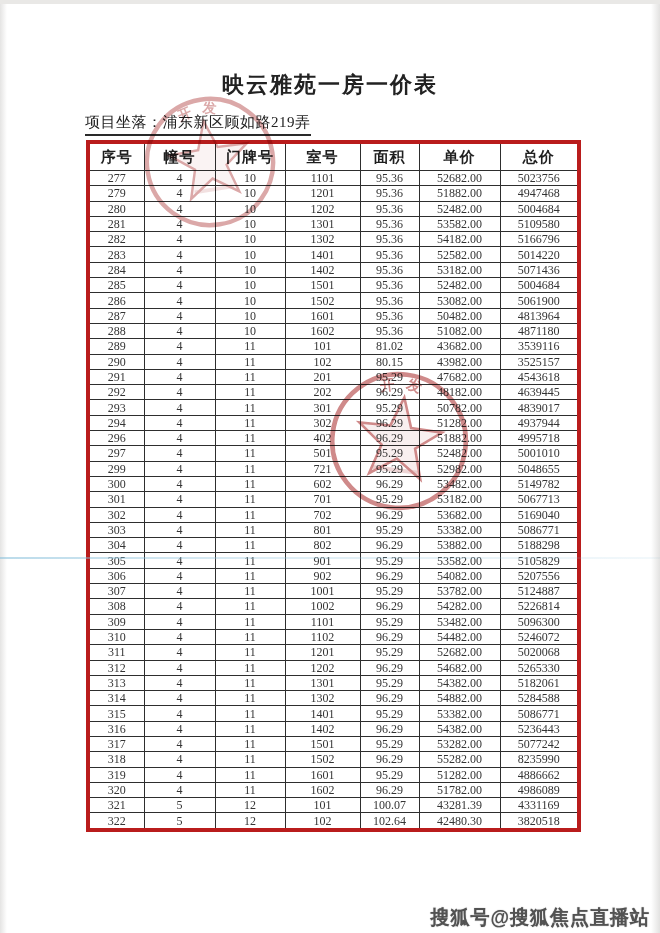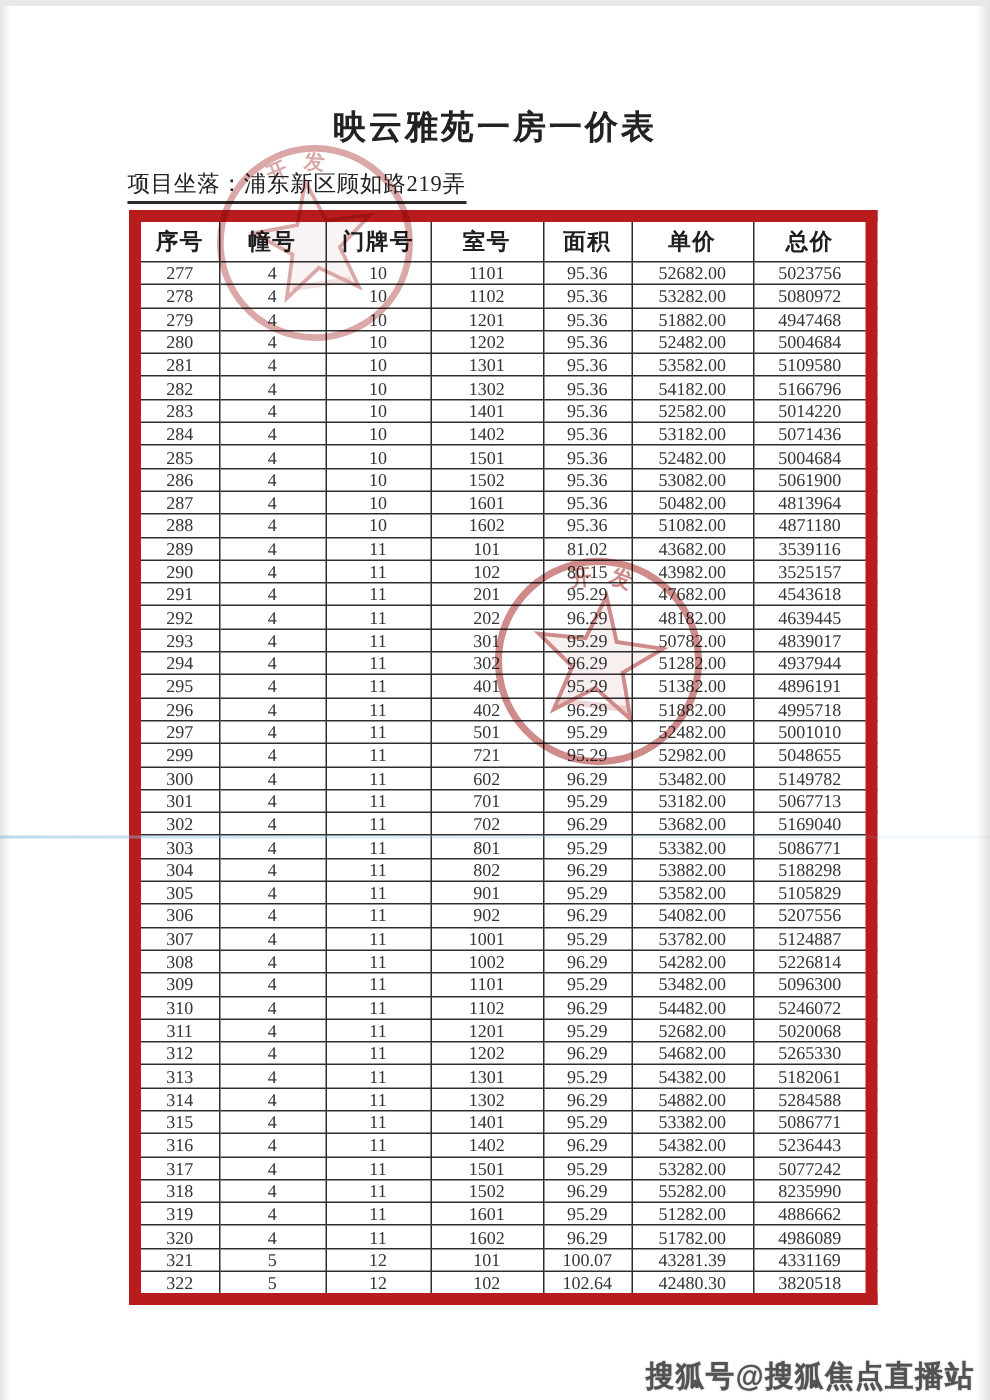--- a/index.html
+++ b/index.html
@@ -28,21 +28,21 @@
     position:absolute;left:86px;top:136px;width:491px;
     border-collapse:collapse;table-layout:fixed;
     background:transparent;
   }
   .price-table th,.price-table td{
     border:1px solid #2e2e2e;text-align:center;vertical-align:middle;
     padding:0;overflow:hidden;white-space:nowrap;
   }
   .price-table th{height:26px;font-size:15px;font-weight:600;color:#1f1f1f;letter-spacing:1px;}
   .price-table td{height:14.3px;font-size:12px;line-height:1;color:#343434;}
-  .price-table{border:8px solid #b91c1c;}
+  .price-table{border:4px solid #b91c1c;}
 
   .seal{position:absolute;pointer-events:none;mix-blend-mode:multiply;}
   .seal-top{left:141px;top:89px;width:138px;height:138px;opacity:.50;transform:rotate(-9deg);}
   .seal-mid{left:326px;top:364px;width:146px;height:146px;opacity:.68;transform:rotate(7deg);}
 
   .blue-line{
     position:absolute;left:0;top:553px;width:660px;height:2px;
     background:linear-gradient(90deg,rgba(132,190,218,.55),rgba(132,190,218,.28) 40%,rgba(132,190,218,.10));
     pointer-events:none;
   }
@@ -89,29 +89,20 @@
         <tr>
           <td>277</td>
           <td>4</td>
           <td>10</td>
           <td>1101</td>
           <td>95.36</td>
           <td>52682.00</td>
           <td>5023756</td>
         </tr>
         <tr>
-          <td>278</td>
-          <td>4</td>
-          <td>10</td>
-          <td>1102</td>
-          <td>95.36</td>
-          <td>53282.00</td>
-          <td>5080972</td>
-        </tr>
-        <tr>
           <td>279</td>
           <td>4</td>
           <td>10</td>
           <td>1201</td>
           <td>95.36</td>
           <td>51882.00</td>
           <td>4947468</td>
         </tr>
         <tr>
           <td>280</td>
@@ -240,29 +231,20 @@
           <td>4839017</td>
         </tr>
         <tr>
           <td>294</td>
           <td>4</td>
           <td>11</td>
           <td>302</td>
           <td>96.29</td>
           <td>51282.00</td>
           <td>4937944</td>
-        </tr>
-        <tr>
-          <td>295</td>
-          <td>4</td>
-          <td>11</td>
-          <td>401</td>
-          <td>95.29</td>
-          <td>51382.00</td>
-          <td>4896191</td>
         </tr>
         <tr>
           <td>296</td>
           <td>4</td>
           <td>11</td>
           <td>402</td>
           <td>96.29</td>
           <td>51882.00</td>
           <td>4995718</td>
         </tr>

